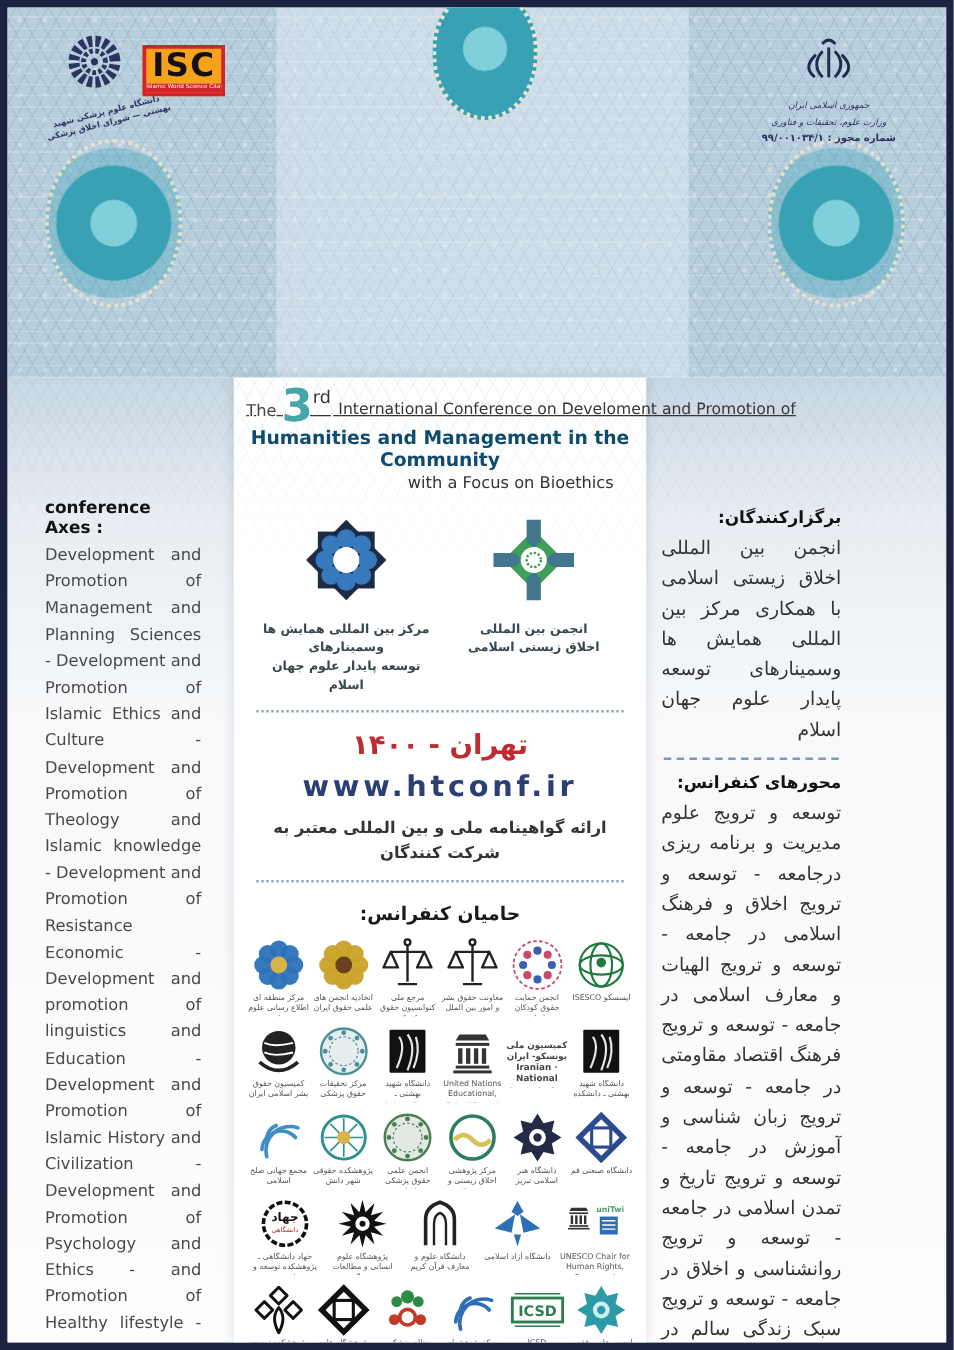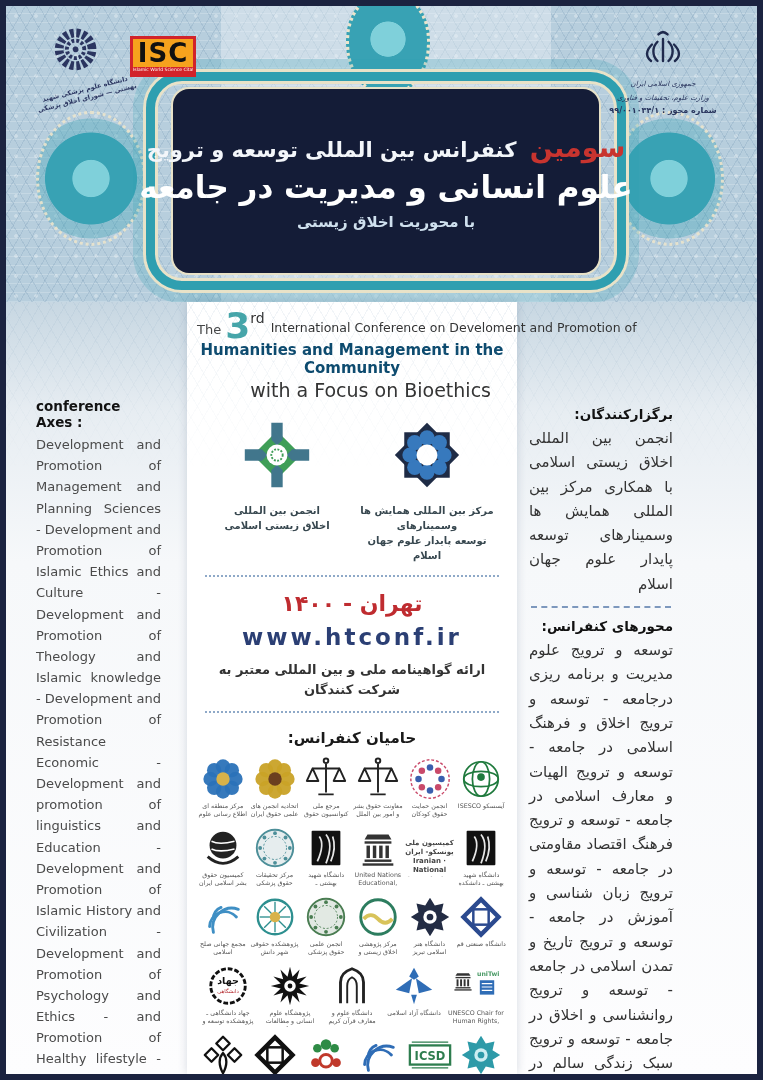--- a/index.html
+++ b/index.html
@@ -27,21 +27,21 @@
   .panel{position:absolute;left:18px;top:8px;right:18px;bottom:8px;background:#141c37;border-radius:16px;
      box-shadow:0 0 0 2px #e8e2c8;display:flex;flex-direction:column;justify-content:center;
      align-items:center;direction:rtl;padding:6px 14px;}
   .fa-line1{color:#f3f6fa;font-size:21px;font-weight:bold;white-space:nowrap;}
   .fa-line1 .red{color:#c8342f;font-size:27px;font-weight:bold;margin-left:6px;}
   .fa-line2{color:#ffffff;font-size:31px;font-weight:bold;margin-top:6px;white-space:nowrap;}
   .fa-line3{color:#cfe0ee;font-size:15px;font-weight:bold;margin-top:8px;}
   
   .univ{position:absolute;left:20px;top:16px;width:105px;text-align:center;transform:rotate(-14deg);}
   .univ-cap{font-size:6.5px;color:#2b3560;font-weight:bold;direction:rtl;line-height:1.4;margin-top:2px;}
-  .isc{position:absolute;left:124px;top:30px;width:66px;background:#f6a21d;border:3px solid #d2232a;
+  .isc{position:absolute;left:108px;top:30px;width:66px;background:#f6a21d;border:3px solid #d2232a;
        text-align:center;padding:1px 0 0;}
   .isc-word{font-size:26px;font-weight:bold;color:#111;line-height:1.05;letter-spacing:1px;}
   .isc-strip{background:#d2232a;color:#fff;font-size:4.5px;line-height:1.5;white-space:nowrap;overflow:hidden;}
   
   .gov{position:absolute;right:34px;top:22px;width:120px;text-align:center;}
   .gov-lines{font-size:7px;color:#27335c;direction:rtl;line-height:1.5;margin-top:3px;font-style:italic;}
   .gov-license{font-size:8px;color:#27335c;direction:rtl;margin-top:3px;font-weight:bold;}
   
   .main{position:absolute;left:0;top:296px;width:751px;height:772px;display:flex;
      background:linear-gradient(#c7d7e2 0,#e7edf2 110px,#f6f8fa 260px,#fdfdfe 100%);}
@@ -54,26 +54,26 @@
   .col-left h3{font-size:13.5px;color:#111;margin:0 0 4px;}
   .col-left .axes-body{font-size:13px;color:#4a4a4a;line-height:1.63;text-align:justify;}
   .col-center{width:330px;background:#fff;box-shadow:0 0 9px rgba(60,80,110,.20);padding:6px 10px 0;
       display:flex;flex-direction:column;}
   .col-right{width:170px;padding:104px 14px 0 12px;direction:rtl;}
   .col-right h3{font-size:13.5px;color:#111;margin:0 0 4px;}
   .col-right .fa-body{font-size:15px;color:#333;line-height:1.62;text-align:justify;}
   .dash-sep{border:none;border-top:2px dashed #7d98bd;margin:10px 2px;}
   
   .en-title{text-align:center;margin-top:2px;}
-  .en-l1{font-size:12.5px;color:#333;white-space:nowrap;}
+  .en-l1{font-size:12.5px;color:#333;white-space:nowrap;text-decoration:underline;}
   .en-the{font-size:13px;color:#444;vertical-align:-2px;}
   .en-3{font-size:36px;font-weight:bold;color:#45a5a9;line-height:.7;vertical-align:-6px;}
   .en-rd{font-size:14px;color:#333;vertical-align:9px;margin-right:2px;}
   .en-l2{font-size:15px;font-weight:bold;color:#0c4a6e;margin-top:3px;}
-  .en-l3{font-size:19px;color:#333;text-align:right;padding-right:16px;margin-top:2px;}
+  .en-l3{font-size:13px;color:#333;text-align:right;padding-right:16px;margin-top:2px;}
   .org-logos{display:flex;justify-content:space-evenly;align-items:flex-start;margin-top:18px;}
   .org{width:140px;text-align:center;}
   .org-cap{font-size:10px;color:#37474f;font-weight:bold;direction:rtl;line-height:1.5;margin-top:8px;}
   .dot-sep{border:none;border-top:2px dotted #8fa9c8;margin:12px 8px 10px;}
   .city-year{text-align:center;font-size:22px;font-weight:bold;color:#bf2c30;direction:rtl;margin-top:4px;}
   .website{text-align:center;font-size:23px;font-weight:bold;color:#2b3f74;letter-spacing:3px;margin-top:8px;}
   .cert{text-align:center;font-size:13px;font-weight:bold;color:#333;direction:rtl;line-height:1.5;margin-top:10px;}
   .sponsors-h{text-align:center;font-size:15px;font-weight:bold;color:#1a1a1a;direction:rtl;margin:6px 0 4px;}
   .s-row{display:flex;justify-content:space-around;align-items:flex-start;margin-top:5px;}
   .s-cell{flex:1 1 0;display:flex;flex-direction:column;align-items:center;min-width:0;padding:0 1px;}
@@ -89,30 +89,20 @@
 <body>
 
 <div class="poster">
 
   <div class="banner">
     <div class="banner-col"></div>
     <div class="medallion"></div>
     <div class="wing left"></div>
     <div class="wing right"></div>
 
-    <div class="frame">
-      <div class="panel">
-        <div class="fa-line1">
-          <span class="red">سومین</span>
-          <span>کنفرانس بین المللی توسعه و ترویج</span>
-        </div>
-        <div class="fa-line2">علوم انسانی و مدیریت در جامعه</div>
-        <div class="fa-line3">با محوریت اخلاق زیستی</div>
-      </div>
-    </div>
 
     <div class="univ">
       <svg viewBox="0 0 60 60" width="58" height="58">
         <circle cx="30" cy="28" r="17" fill="none" stroke="#2b3560" stroke-width="9" stroke-dasharray="4 2.5"></circle>
         <circle cx="30" cy="28" r="9" fill="none" stroke="#2b3560" stroke-width="4" stroke-dasharray="3 2"></circle>
         <circle cx="30" cy="28" r="3" fill="#2b3560"></circle>
       </svg>
       <div class="univ-cap">دانشگاه علوم پزشکی شهید بهشتی — شورای اخلاق پزشکی</div>
     </div>
 
@@ -151,37 +141,20 @@
         <div class="en-l1">
           <span class="en-the">The</span>
           <span class="en-3">3</span><span class="en-rd">rd</span>
           <span>International Conference on Develoment and Promotion of</span>
         </div>
         <div class="en-l2">Humanities and Management in the Community</div>
         <div class="en-l3">with a Focus on Bioethics</div>
       </div>
 
       <div class="org-logos">
-        <div class="org">
-          <svg viewBox="0 0 76 76" width="72" height="72">
-            <rect x="20" y="20" width="36" height="36" fill="#3f9e57" transform="rotate(45 38 38)"></rect>
-            <g fill="#41768c">
-              <path d="M32 4h12v18l-6 6-6-6z"></path>
-              <path d="M72 32v12H54l-6-6 6-6z"></path>
-              <path d="M44 72H32V54l6-6 6 6z"></path>
-              <path d="M4 44V32h18l6 6-6 6z"></path>
-            </g>
-            <circle cx="38" cy="38" r="11" fill="#fff"></circle>
-            <circle cx="38" cy="38" r="6" fill="none" stroke="#3f9e57" stroke-width="2" stroke-dasharray="2 1.5"></circle>
-          </svg>
-          <div class="org-cap">
-            <div>انجمن بین المللی</div>
-            <div>اخلاق زیستی اسلامی</div>
-          </div>
-        </div>
         <div class="org">
           <svg viewBox="0 0 76 76" width="72" height="72">
             <g fill="#1e2b45">
               <rect x="14" y="14" width="48" height="48"></rect>
               <rect x="14" y="14" width="48" height="48" transform="rotate(45 38 38)"></rect>
             </g>
             <g fill="#3779bd">
               <circle cx="38" cy="20" r="8"></circle>
                 <circle cx="51" cy="25" r="8"></circle>
                 <circle cx="56" cy="38" r="8"></circle>
@@ -191,20 +164,37 @@
               <circle cx="20" cy="38" r="8"></circle>
                 <circle cx="25" cy="25" r="8"></circle>
             </g>
             <circle cx="38" cy="38" r="11" fill="#fff"></circle>
           </svg>
           <div class="org-cap">
             <div>مرکز بین المللی همایش ها وسمینارهای</div>
             <div>توسعه پایدار علوم جهان اسلام</div>
           </div>
         </div>
+        <div class="org">
+          <svg viewBox="0 0 76 76" width="72" height="72">
+            <rect x="20" y="20" width="36" height="36" fill="#3f9e57" transform="rotate(45 38 38)"></rect>
+            <g fill="#41768c">
+              <path d="M32 4h12v18l-6 6-6-6z"></path>
+              <path d="M72 32v12H54l-6-6 6-6z"></path>
+              <path d="M44 72H32V54l6-6 6 6z"></path>
+              <path d="M4 44V32h18l6 6-6 6z"></path>
+            </g>
+            <circle cx="38" cy="38" r="11" fill="#fff"></circle>
+            <circle cx="38" cy="38" r="6" fill="none" stroke="#3f9e57" stroke-width="2" stroke-dasharray="2 1.5"></circle>
+          </svg>
+          <div class="org-cap">
+            <div>انجمن بین المللی</div>
+            <div>اخلاق زیستی اسلامی</div>
+          </div>
+        </div>
       </div>
 
       <hr class="dot-sep">
 
       <div class="city-year">تهران - ۱۴۰۰</div>
       <div class="website">www.htconf.ir</div>
       <div class="cert">
         <div>ارائه گواهینامه ملی و بین المللی معتبر به</div>
         <div>شرکت کنندگان</div>
       </div>

